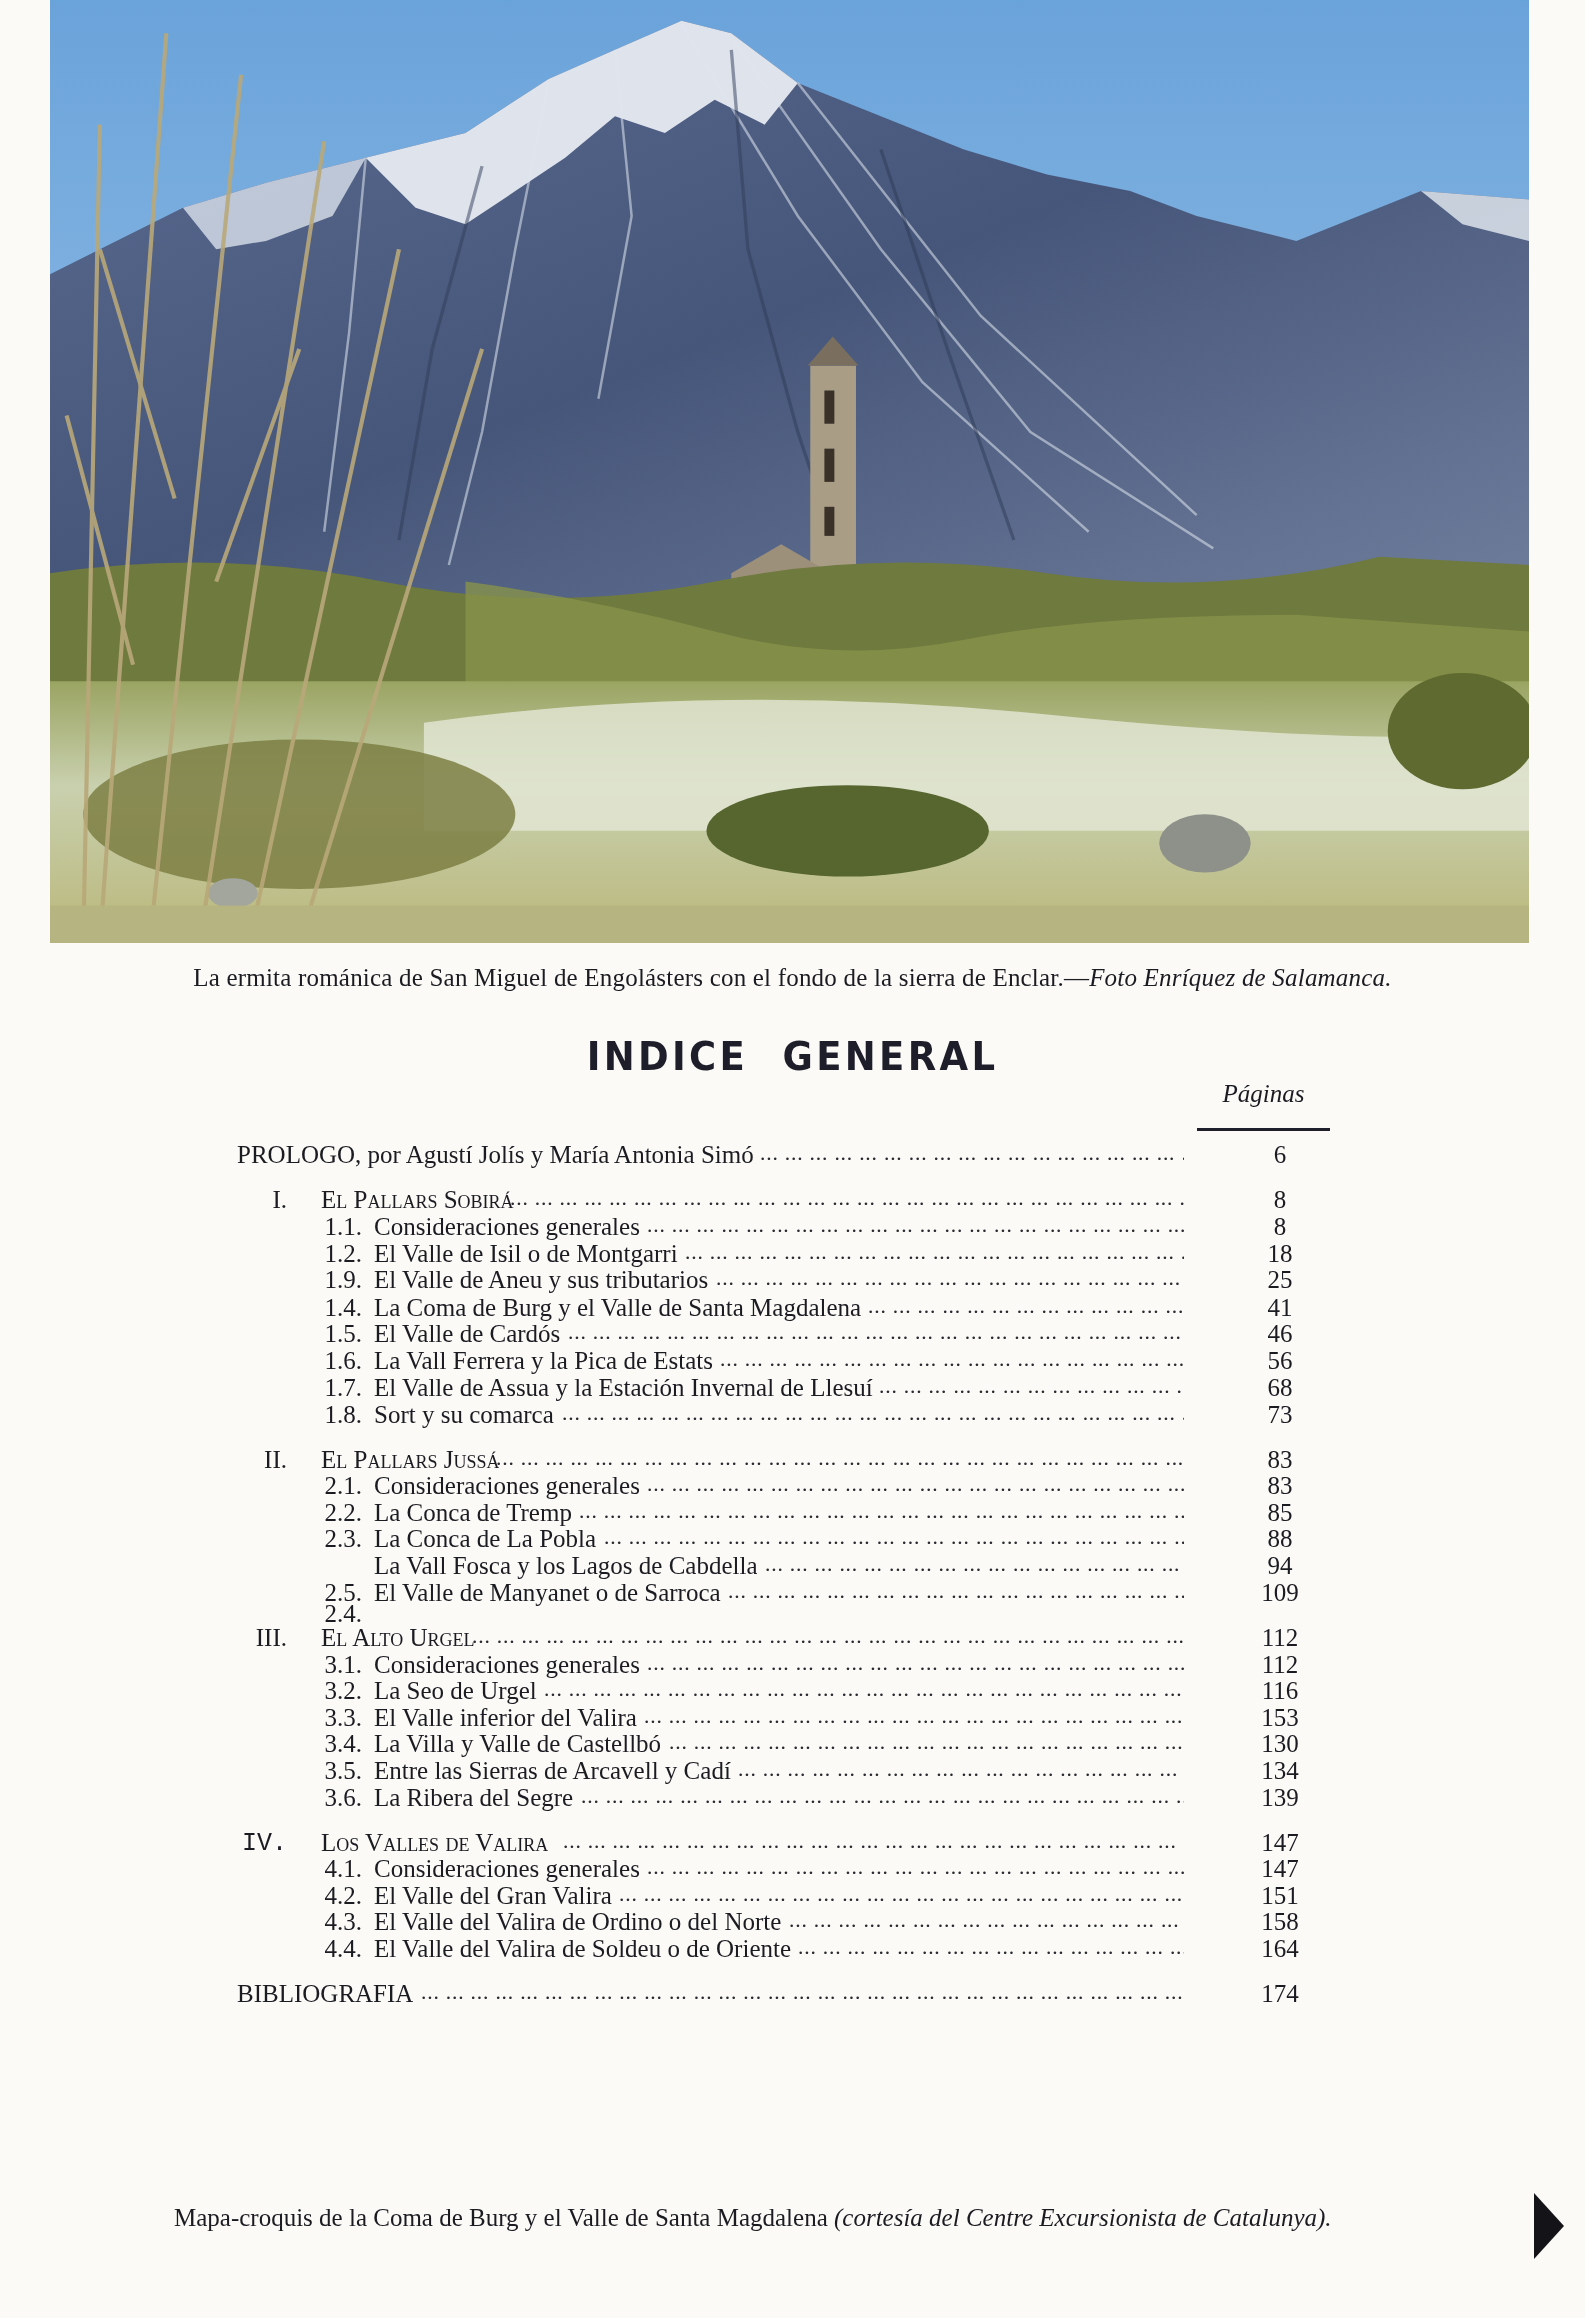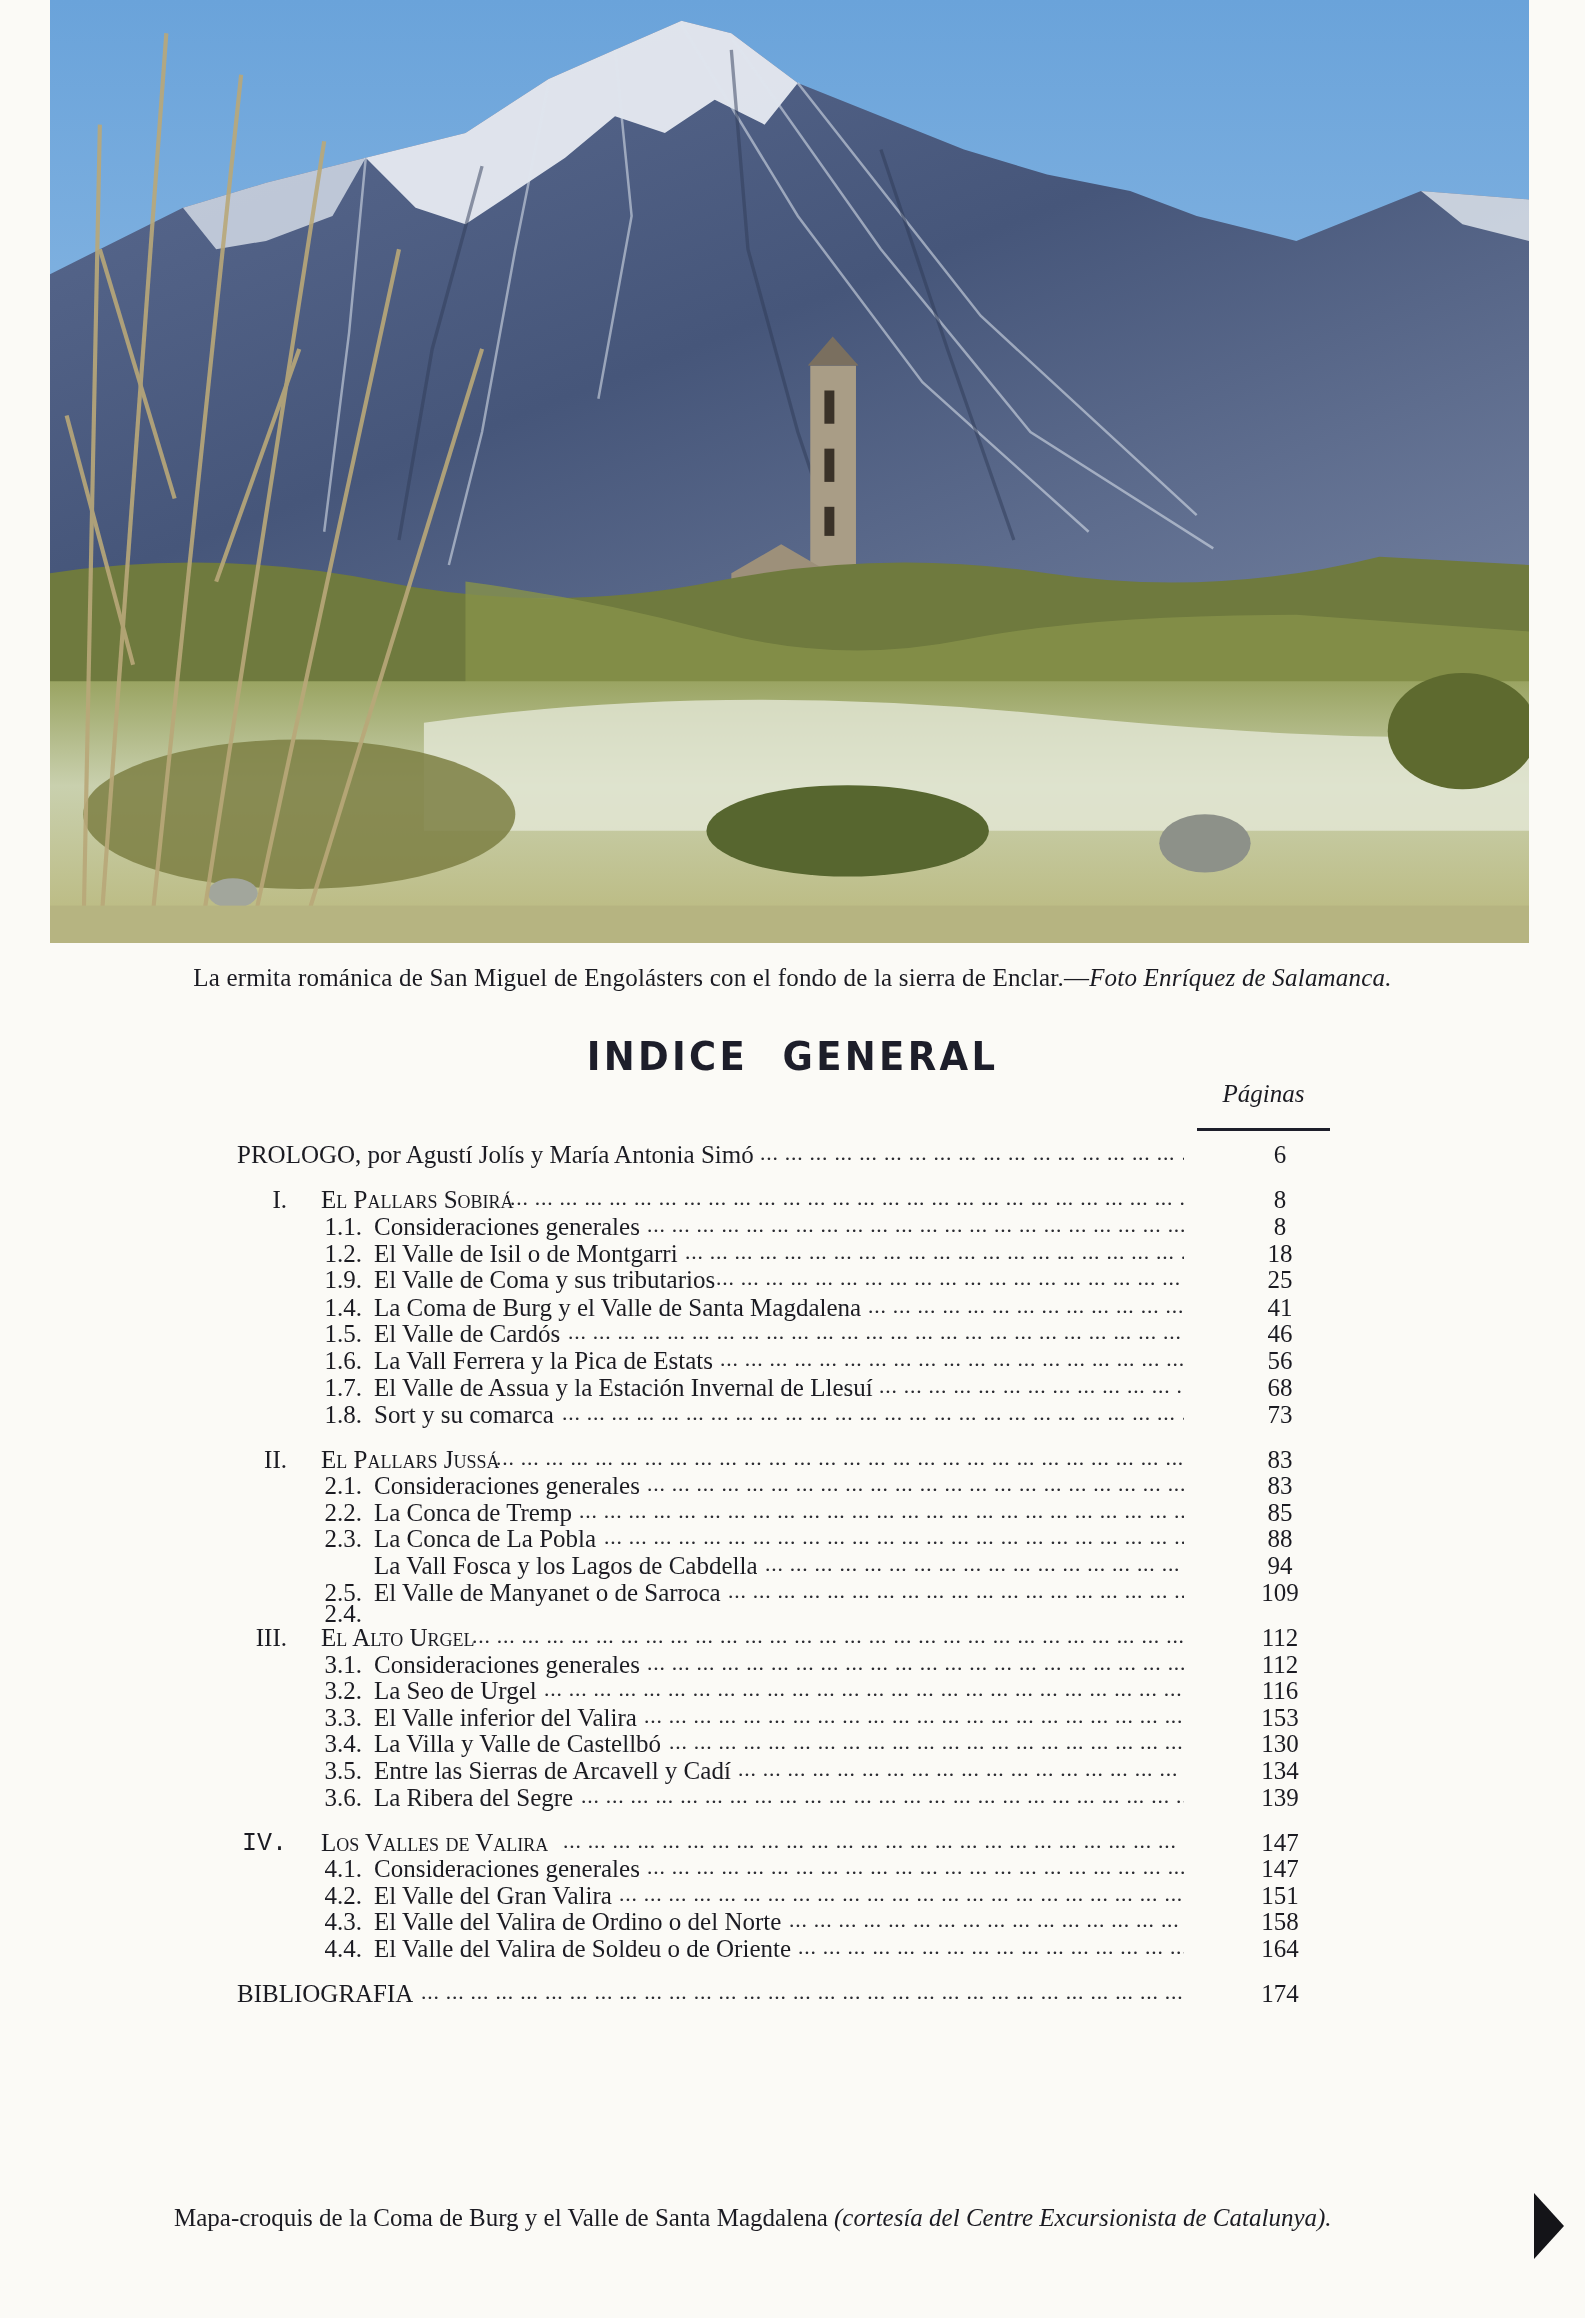--- a/index.html
+++ b/index.html
@@ -231,21 +231,21 @@
         <span class="page">8</span>
       </div>
       <div class="row" style="top: 160px;">
         <span class="num" style="left: 50px; width: 75px;">1.2.</span>
         <span class="label" style="left: 137px;">El Valle de Isil o de Montgarri</span>
         <span class="dots" style="left: 448px;">... ... ... ... ... ... ... ... ... ... ... ... ... ... ... ... ... ... ... ... ... ... ... ... ... ... ... ... ... ... ... ... ... ... ... ... ... ... ... ... ... ... ... ... ... ... ... ... ... ... ... ... ... ... ... ... ... ... ... ... </span>
         <span class="page">18</span>
       </div>
       <div class="row" style="top: 186px;">
         <span class="num" style="left: 50px; width: 75px;">1.9.</span>
-        <span class="label" style="left: 137px;">El Valle de Coma y sus tributarios</span>
+        <span class="label" style="left: 137px;">El Valle de Aneu y sus tributarios</span>
         <span class="dots" style="left: 479px;">... ... ... ... ... ... ... ... ... ... ... ... ... ... ... ... ... ... ... ... ... ... ... ... ... ... ... ... ... ... ... ... ... ... ... ... ... ... ... ... ... ... ... ... ... ... ... ... ... ... ... ... ... ... ... ... ... ... ... ... </span>
         <span class="page">25</span>
       </div>
       <div class="row" style="top: 214px;">
         <span class="num" style="left: 50px; width: 75px;">1.4.</span>
         <span class="label" style="left: 137px;">La Coma de Burg y el Valle de Santa Magdalena</span>
         <span class="dots" style="left: 631px;">... ... ... ... ... ... ... ... ... ... ... ... ... ... ... ... ... ... ... ... ... ... ... ... ... ... ... ... ... ... ... ... ... ... ... ... ... ... ... ... ... ... ... ... ... ... ... ... ... ... ... ... ... ... ... ... ... ... ... ... </span>
         <span class="page">41</span>
       </div>
       <div class="row" style="top: 240px;">

